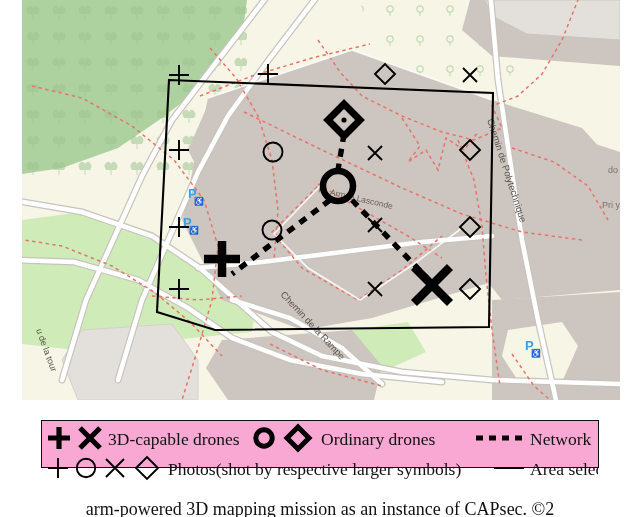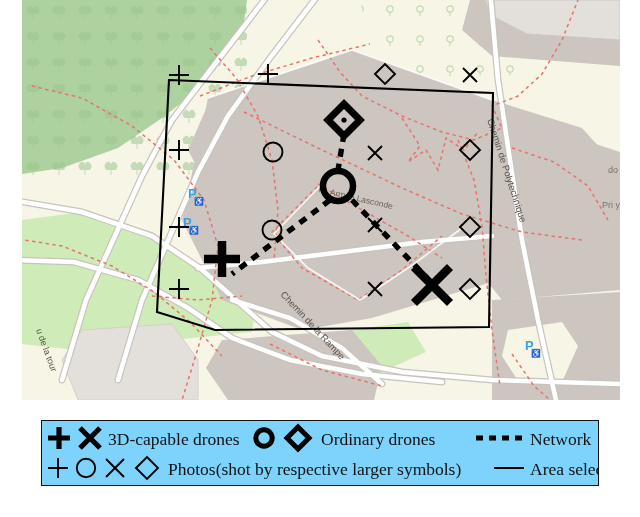--- a/index.html
+++ b/index.html
@@ -6,22 +6,22 @@
   body{width:640px;height:517px;position:relative;overflow:hidden;
        font-family:"Liberation Serif", serif;}
 
   #figure{position:absolute;left:0;top:0;width:640px;height:517px;}
 
   
   #map-wrap{position:absolute;left:22px;top:0;width:598px;height:400px;overflow:hidden;background:#f7f5e6;}
   #map-svg{position:absolute;left:0;top:0;}
 
   
-  #legend-box{position:absolute;left:41px;top:420px;width:558px;height:66px;
-              border:1.6px solid #111;background:#7dd3fc;box-sizing:border-box;}
+  #legend-box{position:absolute;left:41px;top:420px;width:558px;height:48px;
+              border:1.6px solid #111;background:#f9a8d4;box-sizing:border-box;}
   #legend-svg{position:absolute;left:0;top:0;}
 
   
   #caption{position:absolute;left:0;top:494px;width:640px;height:23px;overflow:hidden;
            text-align:center;color:#111;font-size:18px;line-height:30px;
            font-family:"Liberation Serif", serif;white-space:nowrap;}
 </style>
 </head>
 <body>
 
@@ -246,14 +246,15 @@
         <text x="126" y="54" font-size="17.5" fill="#111" font-family="Liberation Serif, serif">Photos(shot by respective larger symbols)</text>
       </g>
 
       <g>
         <line x1="452" y1="47" x2="482" y2="47" stroke="#000" stroke-width="2"></line>
         <text x="488" y="54" font-size="17.5" fill="#111" font-family="Liberation Serif, serif">Area selec.</text>
       </g>
     </svg>
   </div>
 
+  <div id="caption">arm-powered 3D mapping mission as an instance of CAPsec. ©2</div>
 
 </div>
 
 </body></html>

